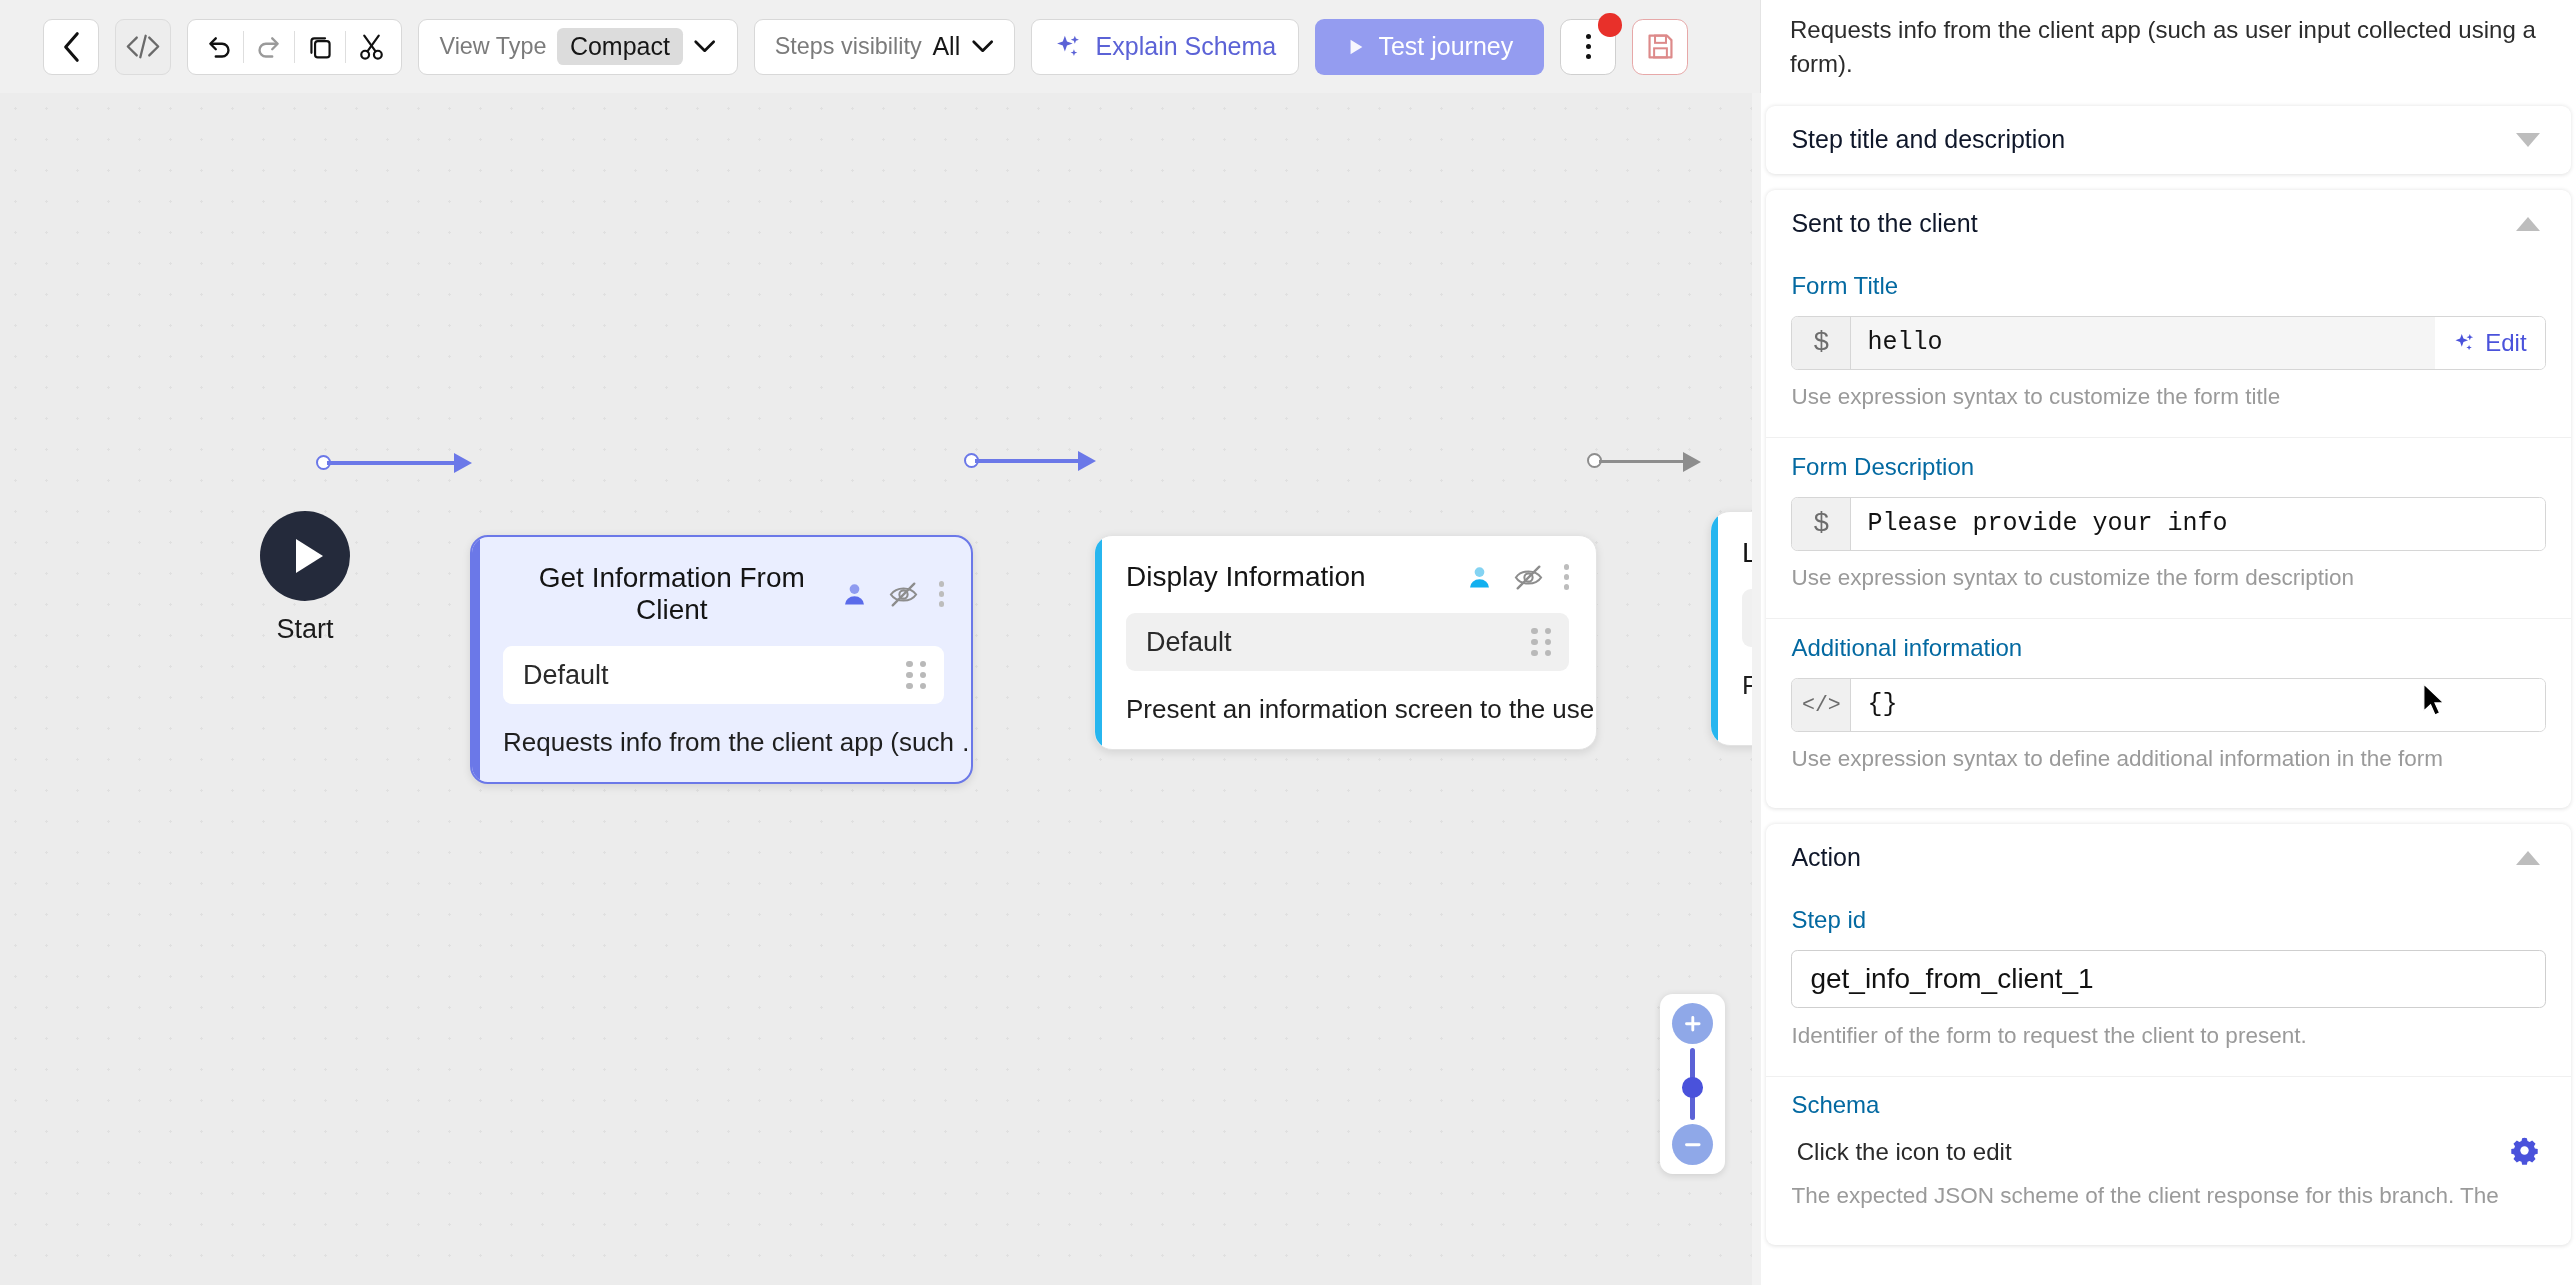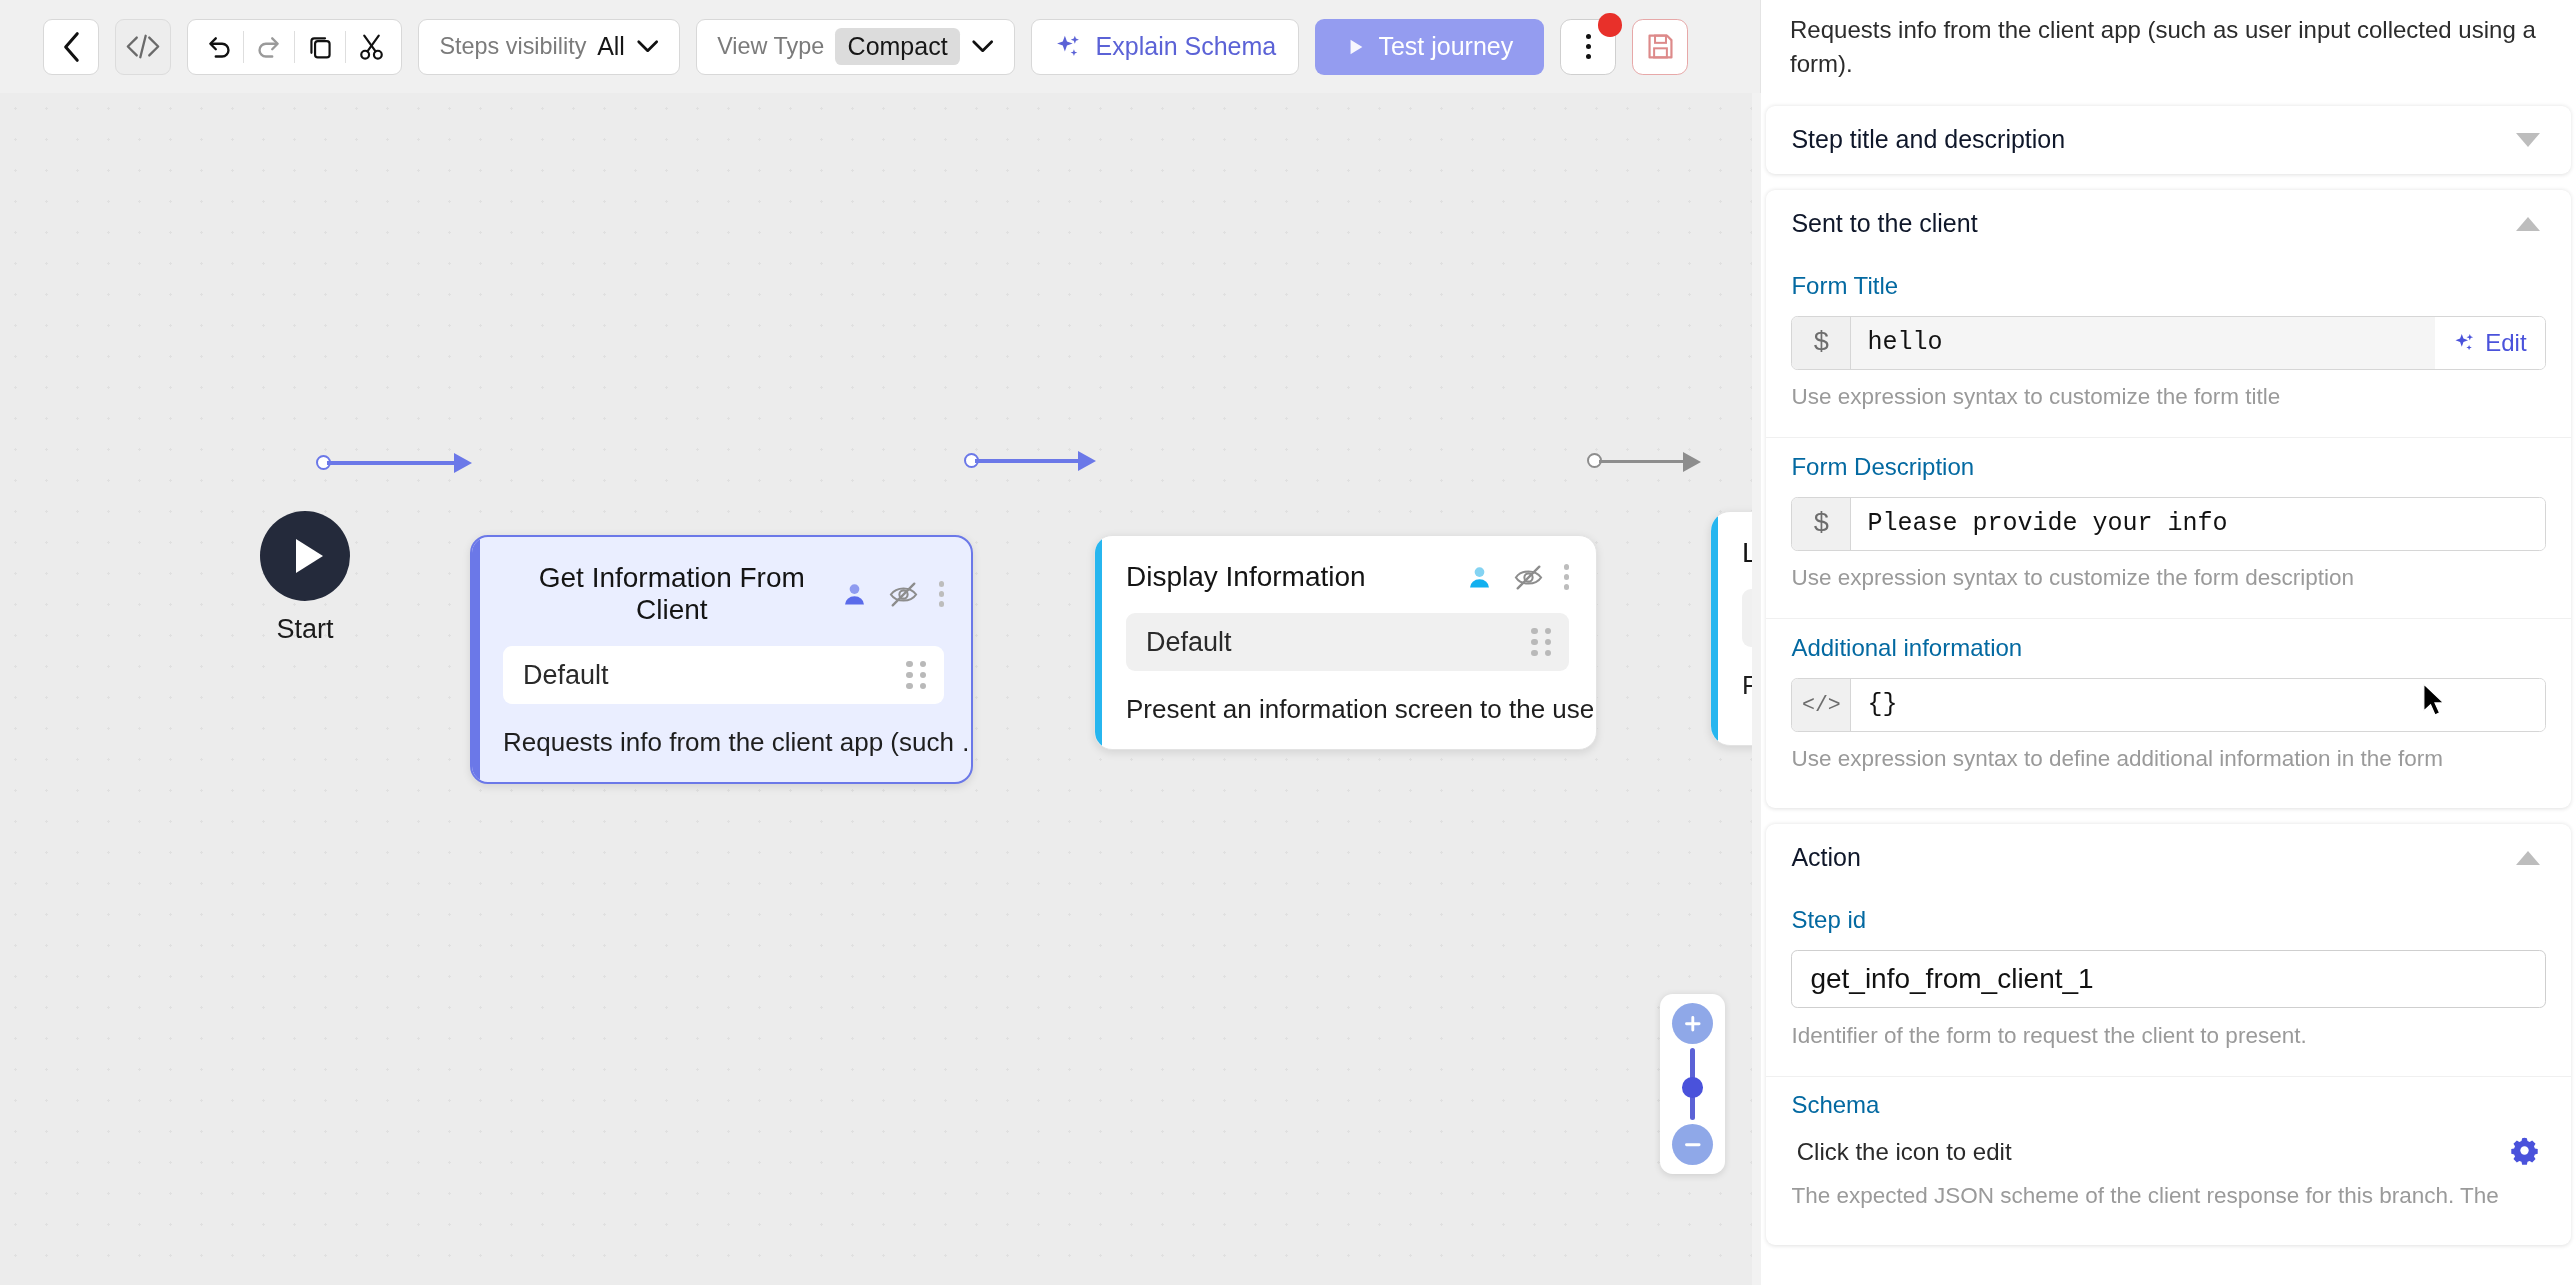--- a/index.html
+++ b/index.html
@@ -288,30 +288,30 @@
           <svg width="29" height="29" viewBox="0 0 32 32">
             <circle cx="9" cy="25" r="4.3" fill="none" stroke="#111" stroke-width="2.4"></circle>
             <circle cx="23" cy="25" r="4.3" fill="none" stroke="#111" stroke-width="2.4"></circle>
             <path d="M11.5 21.5 L24 4" fill="none" stroke="#111" stroke-width="2.4" stroke-linecap="round"></path>
             <path d="M20.5 21.5 L8 4" fill="none" stroke="#111" stroke-width="2.4" stroke-linecap="round"></path>
           </svg>
         </div>
       </div>
 
       <div class="tb-select">
+        <span class="lbl">View Type</span>
+        <span class="val chip">Compact</span>
+        <svg width="23.4" height="14.4" viewBox="0 0 26 16">
+          <path d="M3 3 L13 13 L23 3" fill="none" stroke="#111" stroke-width="3" stroke-linecap="round" stroke-linejoin="round"></path>
+        </svg>
+      </div>
+
+      <div class="tb-select">
         <span class="lbl">Steps visibility</span>
         <span class="val">All</span>
-        <svg width="23.4" height="14.4" viewBox="0 0 26 16">
-          <path d="M3 3 L13 13 L23 3" fill="none" stroke="#111" stroke-width="3" stroke-linecap="round" stroke-linejoin="round"></path>
-        </svg>
-      </div>
-
-      <div class="tb-select">
-        <span class="lbl">View Type</span>
-        <span class="val chip">Compact</span>
         <svg width="23.4" height="14.4" viewBox="0 0 26 16">
           <path d="M3 3 L13 13 L23 3" fill="none" stroke="#111" stroke-width="3" stroke-linecap="round" stroke-linejoin="round"></path>
         </svg>
       </div>
 
       <div class="tb-explain">
         <svg width="29" height="29" viewBox="0 0 32 32">
           <path d="M12 4 L14.3 10.4 L20.6 12.7 L14.3 15 L12 21.4 L9.7 15 L3.4 12.7 L9.7 10.4 Z" fill="#5b62d6"></path>
           <path d="M23 4 L24.2 7.3 L27.5 8.5 L24.2 9.7 L23 13 L21.8 9.7 L18.5 8.5 L21.8 7.3 Z" fill="#5b62d6"></path>
           <path d="M22 19 L23 21.7 L25.7 22.7 L23 23.7 L22 26.4 L21 23.7 L18.3 22.7 L21 21.7 Z" fill="#5b62d6"></path>

